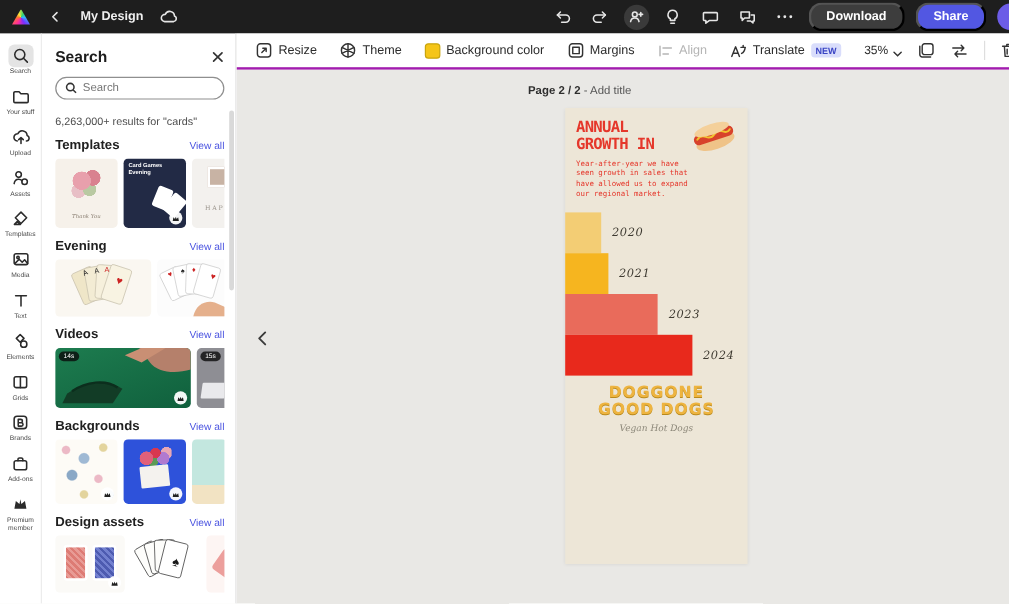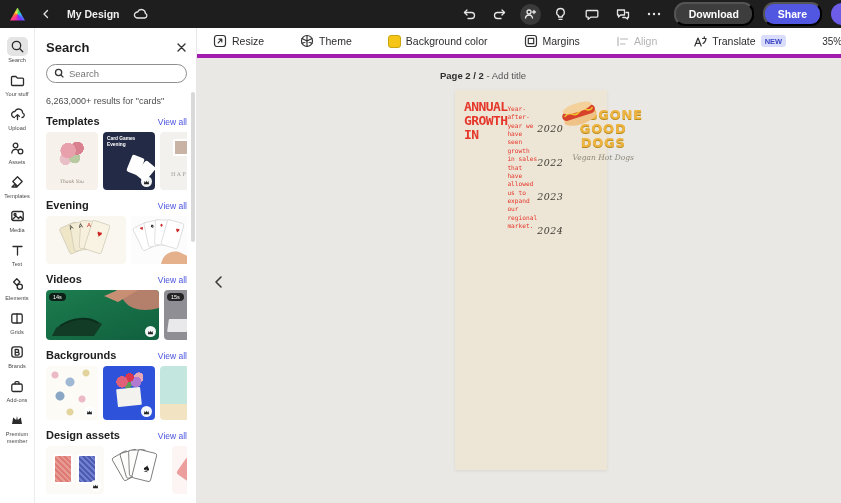--- a/index.html
+++ b/index.html
@@ -71,39 +71,39 @@
   .b-envelope .bloom{position:absolute;left:12px;top:6px;width:28px;height:18px;background:radial-gradient(circle at 25% 55%,#e0607a 0 24%,transparent 25%),radial-gradient(circle at 52% 30%,#d8374f 0 22%,transparent 23%),radial-gradient(circle at 75% 55%,#b07ad0 0 22%,transparent 23%),radial-gradient(circle at 45% 70%,#5c9a55 0 20%,transparent 21%),radial-gradient(circle at 85% 30%,#e8a7b5 0 18%,transparent 19%)}
   .b-mint{width:29px;height:54px;background:linear-gradient(180deg,#c3e7df 70%,#f2e3c3 71%)}
   .d-backs{width:58px;height:48px;background:#fbfaf7}
   .d-backs .cardback{position:absolute;top:8px;width:20px;height:30px;border-radius:3px;border:2px solid #fff}
   .d-fan{width:58px;height:48px;background:#fff}
   .d-pink{width:24px;height:48px;background:#fdf5f3}
   .d-pink .shape{position:absolute;top:14px;left:8px;width:18px;height:20px;background:#ec9f9c;transform:rotate(35deg);border-radius:3px}
 
   
   .stage{flex:1;display:flex;flex-direction:column;min-width:0;background:#e9e8e5}
-  .toolbar{flex:0 0 30px;background:#fff;border-bottom:4px solid #a21caf;display:flex;align-items:center;padding:0 0 0 16px;gap:36px;overflow:hidden;white-space:nowrap}
+  .toolbar{flex:0 0 30px;background:#fff;border-bottom:2px solid #a21caf;display:flex;align-items:center;padding:0 0 0 16px;gap:19px;overflow:hidden;white-space:nowrap}
   .tool{display:flex;align-items:center;gap:5px;font-size:10.5px;color:#2c2c2c;cursor:pointer;flex:0 0 auto}
   .tool svg{stroke:#333;fill:none;stroke-width:1.2;stroke-linecap:round;stroke-linejoin:round}
   .tool.disabled{color:#b5b5b5}
   .tool.disabled svg{stroke:#b5b5b5}
   .swatch{width:13px;height:13px;background:#f5c518;border:1px solid #c9a50e;border-radius:3px}
   .new-badge{background:#d9ddfb;color:#3b45c4;font-size:7.5px;font-weight:bold;padding:1.5px 4px;border-radius:3px}
   .tool-right{margin-left:auto;display:flex;align-items:center;gap:13px;padding-right:0}
   .zoomctl{display:flex;align-items:flex-end;gap:4px;font-size:10px;color:#2c2c2c;cursor:pointer}
   .vdiv{width:1px;height:16px;background:#dedede}
 
   .canvas-wrap{flex:1;position:relative;overflow:hidden}
   .page-label{position:absolute;left:243px;top:12px;font-size:9.5px;color:#555}
   .page-label b{color:#2e2e2e;font-weight:bold}
   .collapse{position:absolute;left:10px;top:212px;width:22px;height:24px;background:transparent;border:none;display:flex;align-items:center;justify-content:center;cursor:pointer}
   .collapse svg{stroke:#3c3c3c;fill:none;stroke-width:1.6;stroke-linecap:round;stroke-linejoin:round}
 
   
-  .design{position:absolute;left:258px;top:32px;width:152px;height:380px;background:#ede6d7;box-shadow:0 1px 3px rgba(0,0,0,.08);padding:10px 9px 0;display:flex;flex-direction:row}
+  .design{position:absolute;left:274px;top:32px;width:152px;height:380px;background:#ede6d7;box-shadow:0 1px 3px rgba(0,0,0,.08);padding:10px 9px 0;display:flex;flex-direction:column}
   .d-title{color:#e5372b;font-family:"DejaVu Sans Mono",monospace;font-weight:bold;font-size:13px;line-height:1.07;letter-spacing:-.6px}
   .hotdog{position:absolute;top:9px;right:5px}
   .d-body{margin-top:5px;width:104px;font-family:"DejaVu Sans Mono",monospace;font-size:6.2px;line-height:1.35;color:#e5372b}
   .chart{margin-left:-9px;margin-top:11px}
   .bar-row{display:flex;align-items:center;height:34px}
   .bar{height:100%}
   .bar-label{margin-left:9px;font-family:"DejaVu Serif",serif;font-style:italic;font-size:9.5px;color:#3e3a31;letter-spacing:.5px}
   .d-footer{margin-top:8px;text-align:center}
   .d-footer-title{color:#eeb440;font-weight:bold;font-size:13px;line-height:1.08;letter-spacing:.8px;font-family:"DejaVu Sans",sans-serif;text-shadow:0 .5px 0 #b98a1d}
   .d-footer-sub{margin-top:3px;font-family:"DejaVu Serif",serif;font-style:italic;font-size:7.5px;color:#8d887a}
@@ -557,22 +557,22 @@
             </g>
           </svg>
           <div class="d-body">Year-after-year we have seen growth in sales that have allowed us to expand our regional market.</div>
 
           <div class="chart">
               <div class="bar-row">
                 <div class="bar" style="width: 21%; background: rgb(243, 205, 116);"></div>
                 <span class="bar-label">2020</span>
               </div>
               <div class="bar-row">
-                <div class="bar" style="width: 45%; background: rgb(222, 142, 150);"></div>
-                <span class="bar-label">2022</span>
+                <div class="bar" style="width: 25%; background: rgb(246, 181, 31);"></div>
+                <span class="bar-label">2021</span>
               </div>
               <div class="bar-row">
                 <div class="bar" style="width: 54%; background: rgb(233, 107, 91);"></div>
                 <span class="bar-label">2023</span>
               </div>
               <div class="bar-row">
                 <div class="bar" style="width: 74%; background: rgb(232, 41, 28);"></div>
                 <span class="bar-label">2024</span>
               </div>
             </div>

